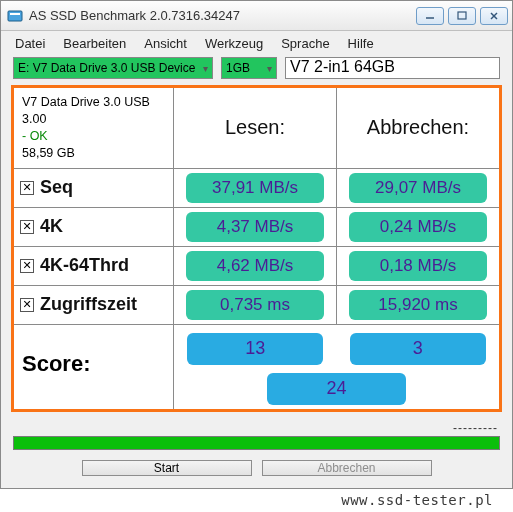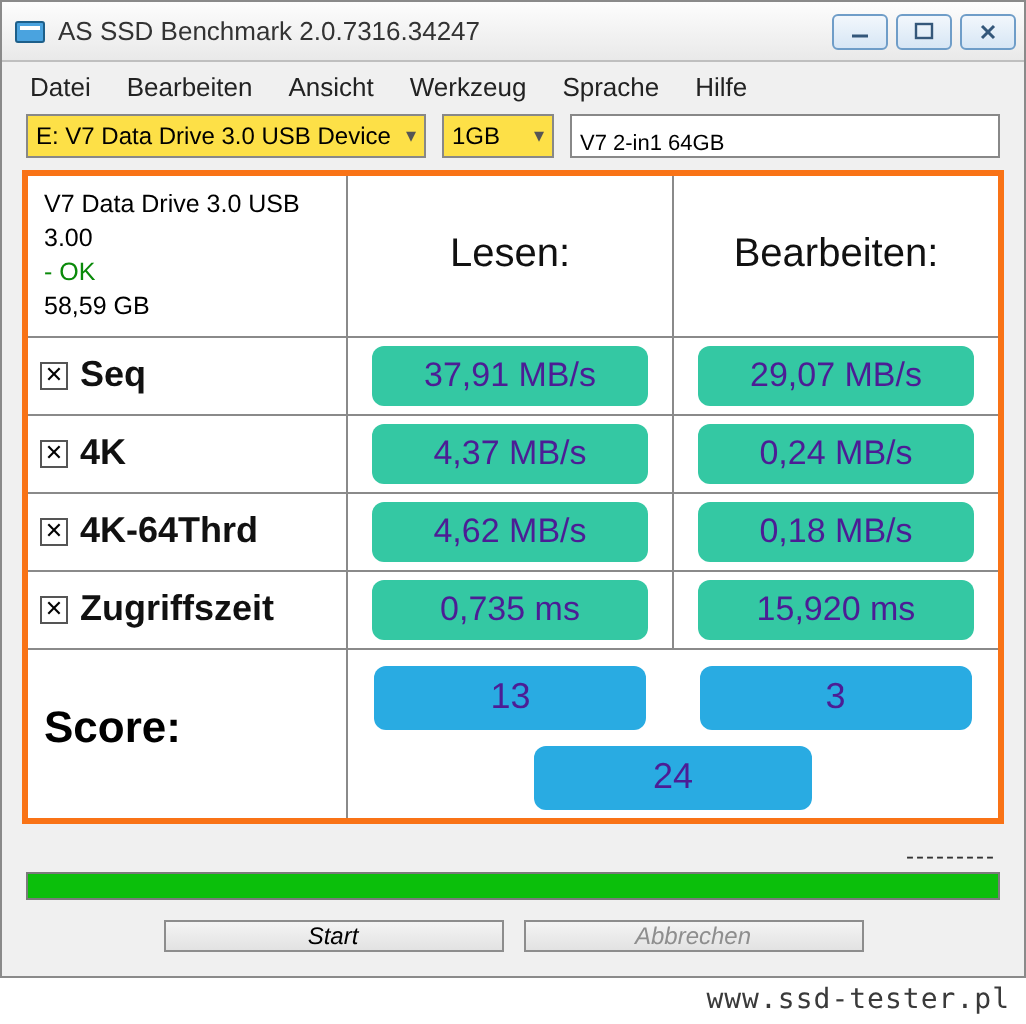--- a/index.html
+++ b/index.html
@@ -5,25 +5,25 @@
 * { box-sizing: border-box; margin: 0; padding: 0; font-family: "Segoe UI", Tahoma, sans-serif; }
 body { background: #fff; width: 513px; height: 512px; overflow: hidden; position: relative; }
 .window { width: 513px; background: #f0f0f0; border: 1px solid #8a8a8a; }
 .titlebar { height: 30px; background: linear-gradient(#fdfdfd,#e9e9e9); display: flex; align-items: center; padding: 0 4px; border-bottom: 1px solid #bfbfbf; }
 .titlebar .icon { width: 16px; height: 16px; margin: 0 6px 0 2px; }
 .titlebar .title { font-size: 13px; color: #333; flex: 1; }
 .winbtns { display: flex; gap: 4px; }
 .winbtn { width: 28px; height: 18px; background: linear-gradient(#f2f7fc,#d7e6f5); border: 1px solid #6f9dc8; border-radius: 3px; display:flex; align-items:center; justify-content:center; font-size:10px; color:#34577a; }
 .menubar { height: 24px; display:flex; align-items:center; gap: 18px; padding: 0 14px; background:#f0f0f0; font-size: 13px; color:#222; }
 .toolbar { height: 30px; display:flex; align-items:center; gap:8px; padding: 0 12px 4px 12px; }
-.select { height: 22px; background:#fde047; border:1px solid #888; font-size:12px; display:flex; align-items:center; padding: 0 4px; }
+.select { height: 22px; background:#22c55e; border:1px solid #888; font-size:12px; display:flex; align-items:center; padding: 0 4px; }
 .select.drive { width: 200px; }
 .select.size { width: 56px; }
 .select .caret { margin-left:auto; font-size:10px; color:#555; }
-.textbox { height:22px; flex:1; background:#fff; border:1px solid #888; font-size:11px; padding: 0 4px; display:flex; align-items:flex-end; }
+.textbox { height:22px; flex:1; background:#fff; border:1px solid #888; font-size:16px; padding: 0 4px; display:flex; align-items:flex-start; }
 .panel { margin: 0 10px 8px 10px; background:#fff; border:3px solid #f97316; padding: 0; }
 .row { display:flex; border-bottom: 1px solid #8a8a8a; }
 .row:last-child { border-bottom: none; }
 .cell { padding: 4px 6px; display:flex; align-items:center; }
 .left { width: 160px; border-right:1px solid #8a8a8a; }
 .mid { flex:1; border-right:1px solid #8a8a8a; justify-content:center; }
 .right { flex:1; justify-content:center; }
 .info { font-size: 12.5px; line-height: 1.35; padding: 6px 8px; }
 .info .ok { color: #0a8a0a; }
 .info .bad { color: #c00000; }
@@ -36,23 +36,23 @@
 .score-label { font-size: 22px; font-weight:700; padding:10px 8px 16px 8px; }
 .scorearea { display:flex; flex:1; flex-direction:column; }
 .scorearea .toprow { display:flex; }
 .scorearea .half { flex:1; display:flex; justify-content:center; padding:8px 4px 4px 4px; }
 .scorearea .full { display:flex; justify-content:center; padding:4px; }
 .scorearea .pill { width: 88%; height: 32px; font-size:18px; }
 .scorearea .full .pill { width: 44%; }
 .dashline { height: 16px; display:flex; align-items:center; justify-content:flex-end; padding: 0 14px; font-size:12px; color:#333; letter-spacing:1px; }
 .progress { height: 14px; margin: 0 12px 10px 12px; background:#0bbf0b; border:1px solid #7a7a7a; }
 .buttons { display:flex; gap:10px; justify-content:center; padding: 0 0 12px 0; }
-.btn { width: 170px; height: 16px; background: linear-gradient(#f4f4f4,#e2e2e2); border:1px solid #8d8d8d; font-size:12px; display:flex; align-items:center; justify-content:center;font-style:italic; }
+.btn { width: 170px; height: 16px; background: linear-gradient(#f4f4f4,#e2e2e2); border:1px solid #8d8d8d; font-size:12px; display:flex; align-items:center; justify-content:center; }
 .btn.disabled { color:#8e8e8e; }
-.watermark { position:absolute; right:8px; bottom:4px; font-family: monospace; font-size: 14px; color:#3a3a3a; letter-spacing:0.5px; }
+.watermark { position:absolute; right:20px; bottom:4px; font-family: monospace; font-size: 14px; color:#3a3a3a; letter-spacing:0.5px; }
 </style>
 </head>
 <body>
 
 <div class="window">
 
   <div class="titlebar">
     <svg class="icon" viewBox="0 0 16 16">
         <rect x="1" y="3" width="14" height="10" rx="1" fill="#4aa3df" stroke="#1d5f8a"></rect>
         <rect x="3" y="5" width="10" height="2" fill="#fff"></rect>
@@ -109,21 +109,21 @@
           <div>V7 Data Drive 3.0 USB</div>
           <div>3.00</div>
           <div class="ok"> - OK</div>
           <div>58,59 GB</div>
         </div>
       </div>
       <div class="cell mid">
           <span class="hdr">Lesen:</span>
         </div>
       <div class="cell right">
-          <span class="hdr">Bearbeiten:</span>
+          <span class="hdr">Abbrechen:</span>
         </div>
     </div>
 
     <div class="row">
       <div class="cell left">
         <span class="cb">
             <span>✕</span>
           </span>
         <span class="label">Seq</span>
       </div>

